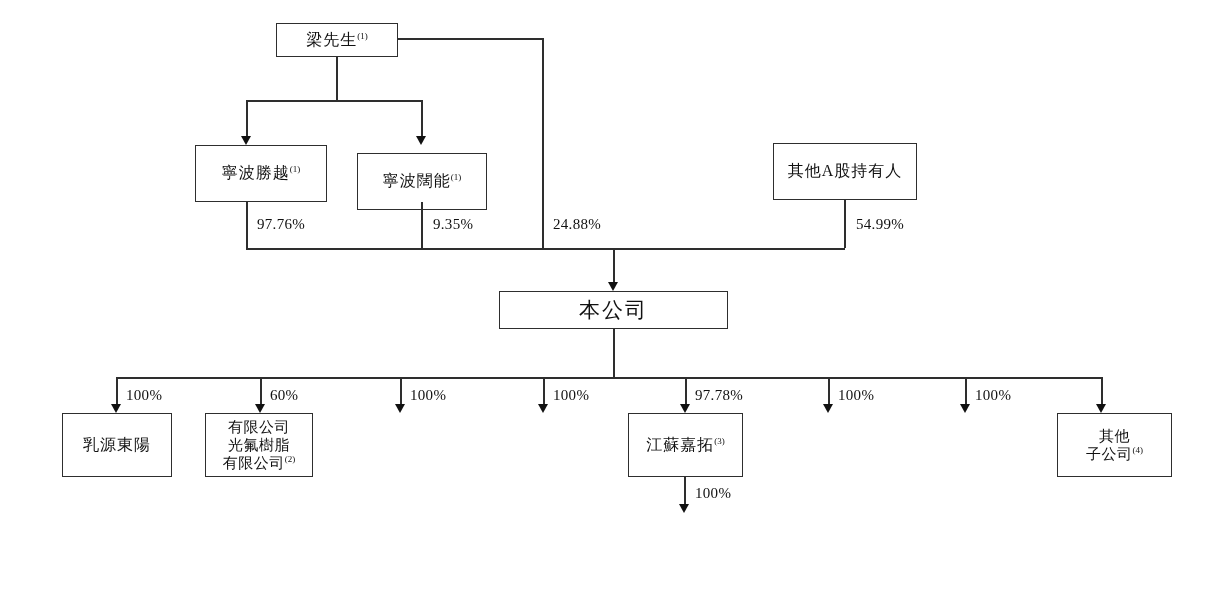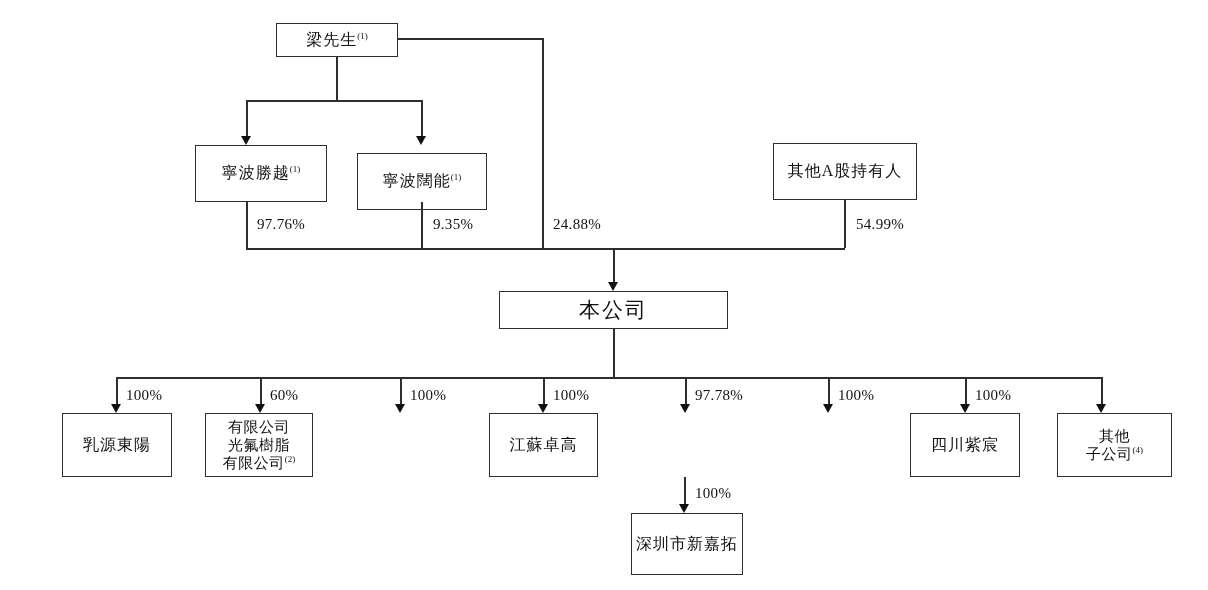--- a/index.html
+++ b/index.html
@@ -120,36 +120,30 @@
     <span>乳源東陽</span>
   </div>
 
   <div class="box multi" style="left:205px;top:413px;width:108px;height:64px">
     <div>有限公司</div>
     <div>光氟樹脂</div>
     <div><span>有限公司</span><sup>(2)</sup></div>
   </div>
 
 
-  <div class="box" style="left:489px;top:413px;width:109px;height:64px">
-    <span>江蘇卓高</span>
+
+  <div class="box" style="left:628px;top:413px;width:115px;height:64px">
+    <span><span>江蘇嘉拓</span><sup>(3)</sup></span>
   </div>
 
 
-
-  <div class="box" style="left:910px;top:413px;width:110px;height:64px">
-    <span>四川紫宸</span>
-  </div>
 
   <div class="box multi" style="left:1057px;top:413px;width:115px;height:64px">
     <div>其他</div>
     <div><span>子公司</span><sup>(4)</sup></div>
   </div>
 
   <div class="vline" style="left:684px;top:477px;height:28px"></div>
   <div class="arrow" style="left:679px;top:504px"></div>
   <div class="pct" style="left:695px;top:485px">100%</div>
 
-  <div class="box" style="left:631px;top:513px;width:112px;height:62px">
-    <span>深圳市新嘉拓</span>
-  </div>
 
 </div>
 
 </body></html>

